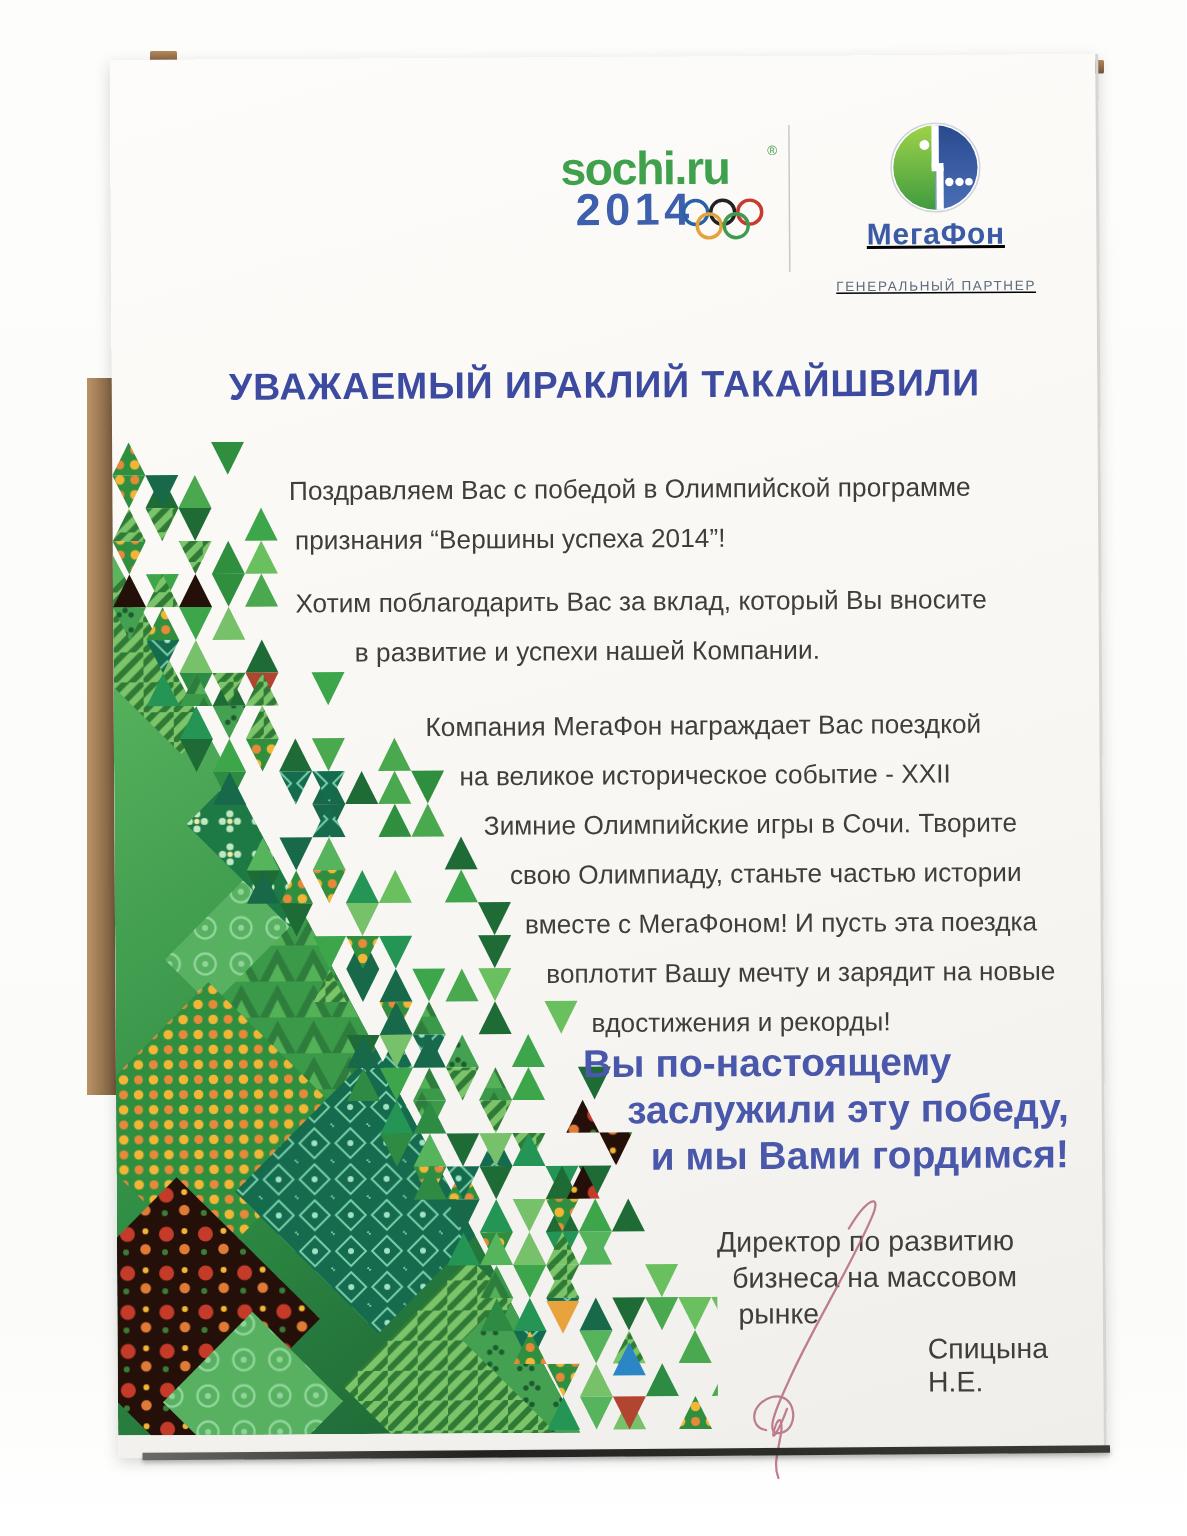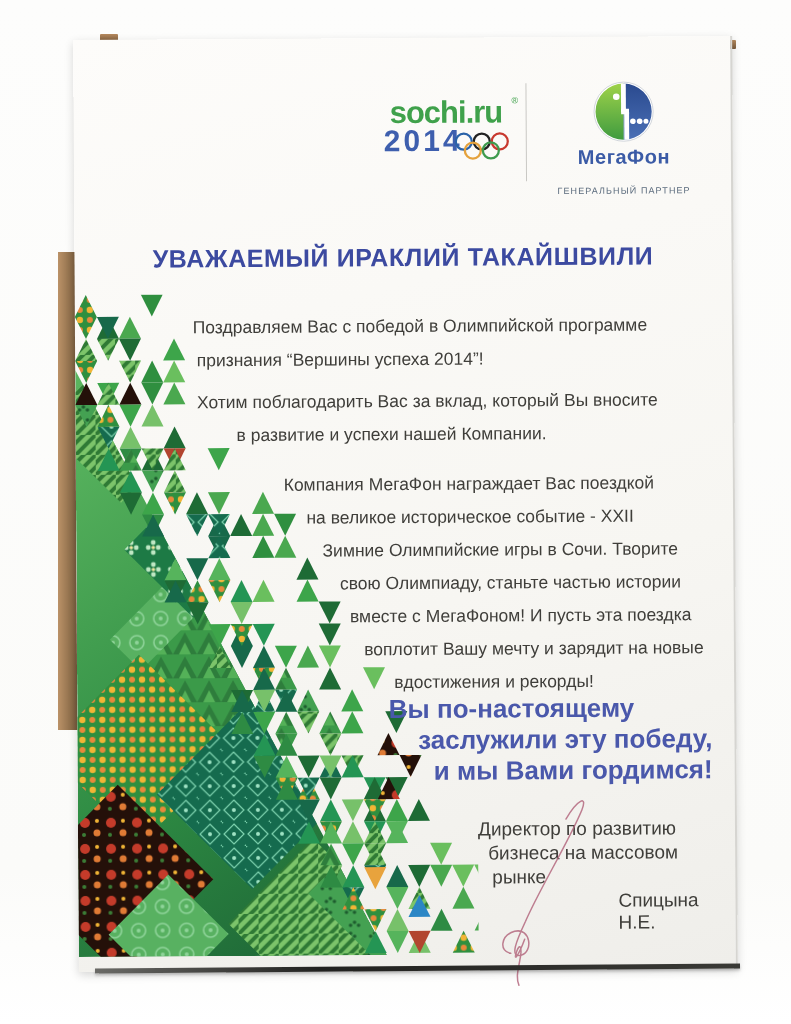--- a/index.html
+++ b/index.html
@@ -13,27 +13,27 @@
   .paper{position:absolute;left:76px;top:38px;width:657px;height:932px;
          background:linear-gradient(165deg,#fdfcfa 0%,#f7f6f2 60%,#efeeea 100%);
          box-shadow:0 3px 10px rgba(0,0,0,.16);border-right:2px solid #d6d5d1;
          transform:rotate(-0.35deg);}
   .bottom-line{position:absolute;left:95px;top:966px;width:645px;height:5px;
          background:linear-gradient(90deg,#6a6a66 0%,#21211f 35%,#3a3a36 100%);
          transform:rotate(-0.45deg);box-shadow:0 2px 3px rgba(0,0,0,.22);}
 
   
   .sochi-name{position:absolute;left:300px;top:57px;font-size:31px;font-weight:bold;
-              color:#3fa14b;letter-spacing:-1px;z-index:2;margin-left:16px;}
+              color:#3fa14b;letter-spacing:-1px;z-index:2;}
   .sochi-reg{position:absolute;left:438px;top:58px;font-size:9px;color:#3fa14b;z-index:2;}
   .sochi-year{position:absolute;left:310px;top:86px;font-size:30px;font-weight:bold;
               color:#3e5fae;letter-spacing:3px;z-index:2;}
   .rings{position:absolute;left:380px;top:94px;z-index:2;}
   .hdr-divider{position:absolute;left:452px;top:46px;width:1px;height:98px;background:#c9c8c4;z-index:2;}
-  .mf{position:absolute;left:480px;top:44px;width:140px;text-align:center;z-index:2;}
+  .mf{position:absolute;left:480px;top:44px;width:140px;text-align:center;z-index:2;text-decoration:underline;}
   .mf svg{display:block;margin:0 auto;}
   .mf-name{font-size:20px;font-weight:bold;color:#3b5ba6;margin-top:3px;letter-spacing:.5px;}
   .mf-sub{font-size:9px;color:#5b6b7d;letter-spacing:1.1px;margin-top:17px;}
 
   
   .title{position:absolute;left:0;top:205px;width:100%;text-align:center;font-size:25px;
          font-weight:bold;color:#3c4aa0;letter-spacing:.6px;margin:0;z-index:2;}
   .para{position:absolute;font-size:17.5px;color:#3f3e3a;line-height:33px;text-align:center;z-index:2;}
   .p1{left:60px;top:272px;width:570px;}
   .p2{left:67px;top:347px;width:570px;}

